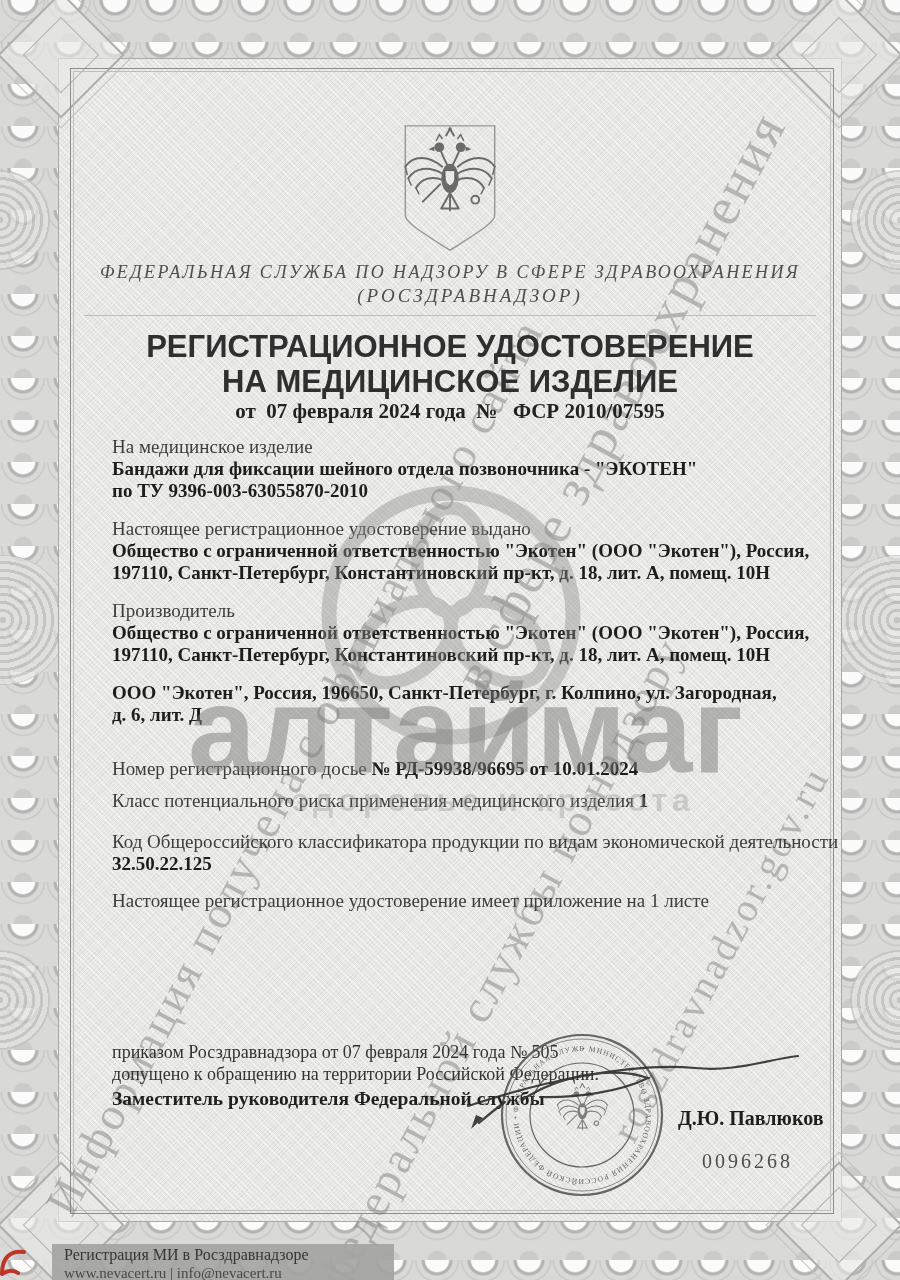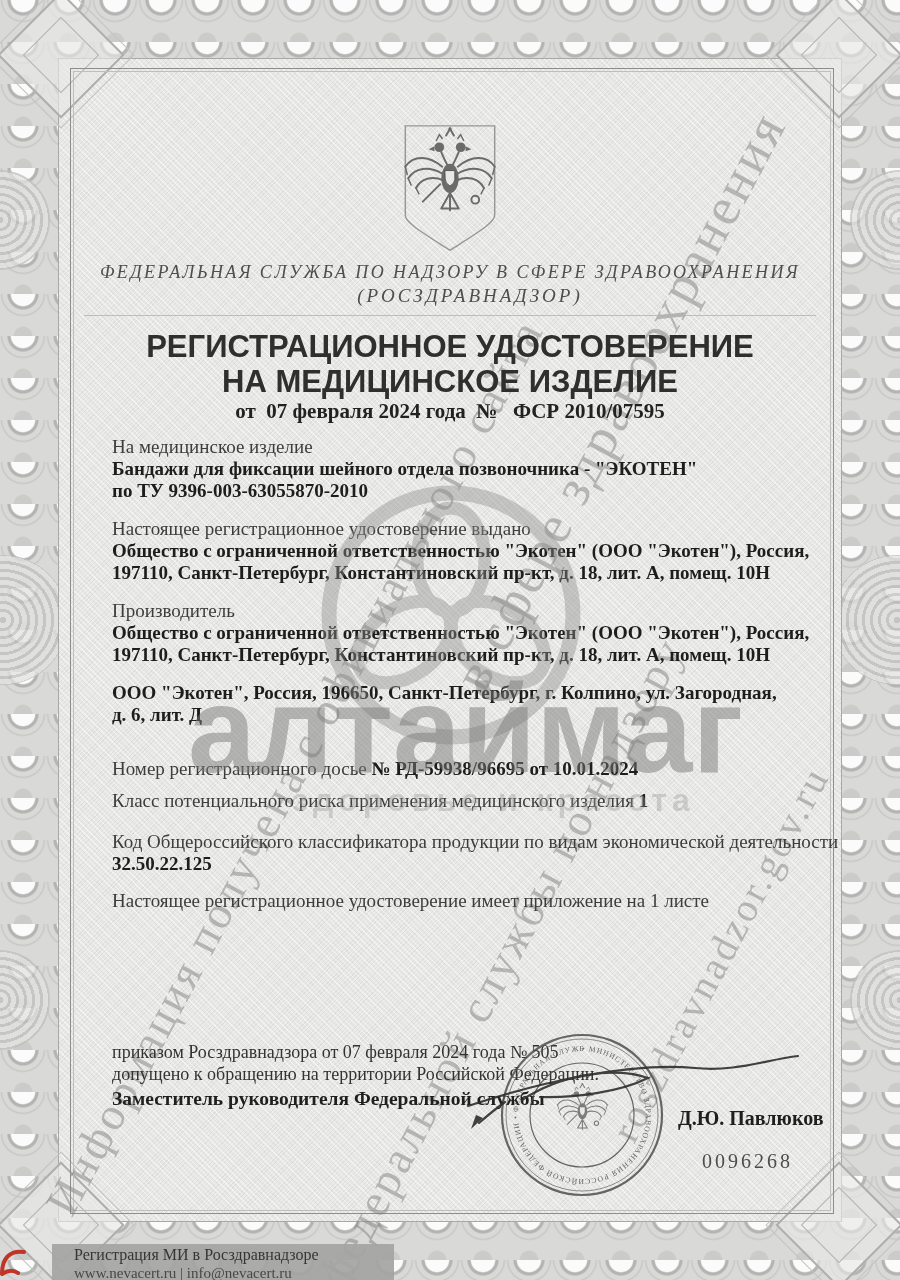--- a/index.html
+++ b/index.html
@@ -62,21 +62,21 @@
               font-family:"Liberation Sans",sans-serif;font-weight:bold;
               font-size:122px;color:rgba(122,122,122,.5);letter-spacing:0;}
   .store-tagline{position:absolute;left:292px;top:782px;z-index:5;
                  font-family:"Liberation Sans",sans-serif;font-weight:bold;
                  font-size:32px;letter-spacing:5px;color:rgba(150,150,150,.38);}
   .content{position:relative;z-index:2;}
   .seal{position:absolute;left:497px;top:1030px;z-index:3;opacity:.85;}
   .signature{position:absolute;inset:0;z-index:4;pointer-events:none;}
   .src-label{position:absolute;left:52px;top:1244px;width:342px;height:36px;z-index:9;
              background:rgba(164,164,162,.92);color:#353535;
-             font-size:16px;line-height:18px;padding:2px 0 0 22px;box-sizing:border-box;}
+             font-size:16px;line-height:18px;padding:2px 0 0 12px;box-sizing:border-box;}
   .src-label .l2{font-size:15px;color:#474747;}
   .red-curl{position:absolute;left:0;top:1246px;z-index:8;}
 </style>
 </head>
 <body>
 
 <div class="page">
 
   <div class="lace" style="width:130px;height:130px;left:-62px;top:555px;"></div>
   <div class="lace" style="width:130px;height:130px;right:-62px;top:555px;"></div>

